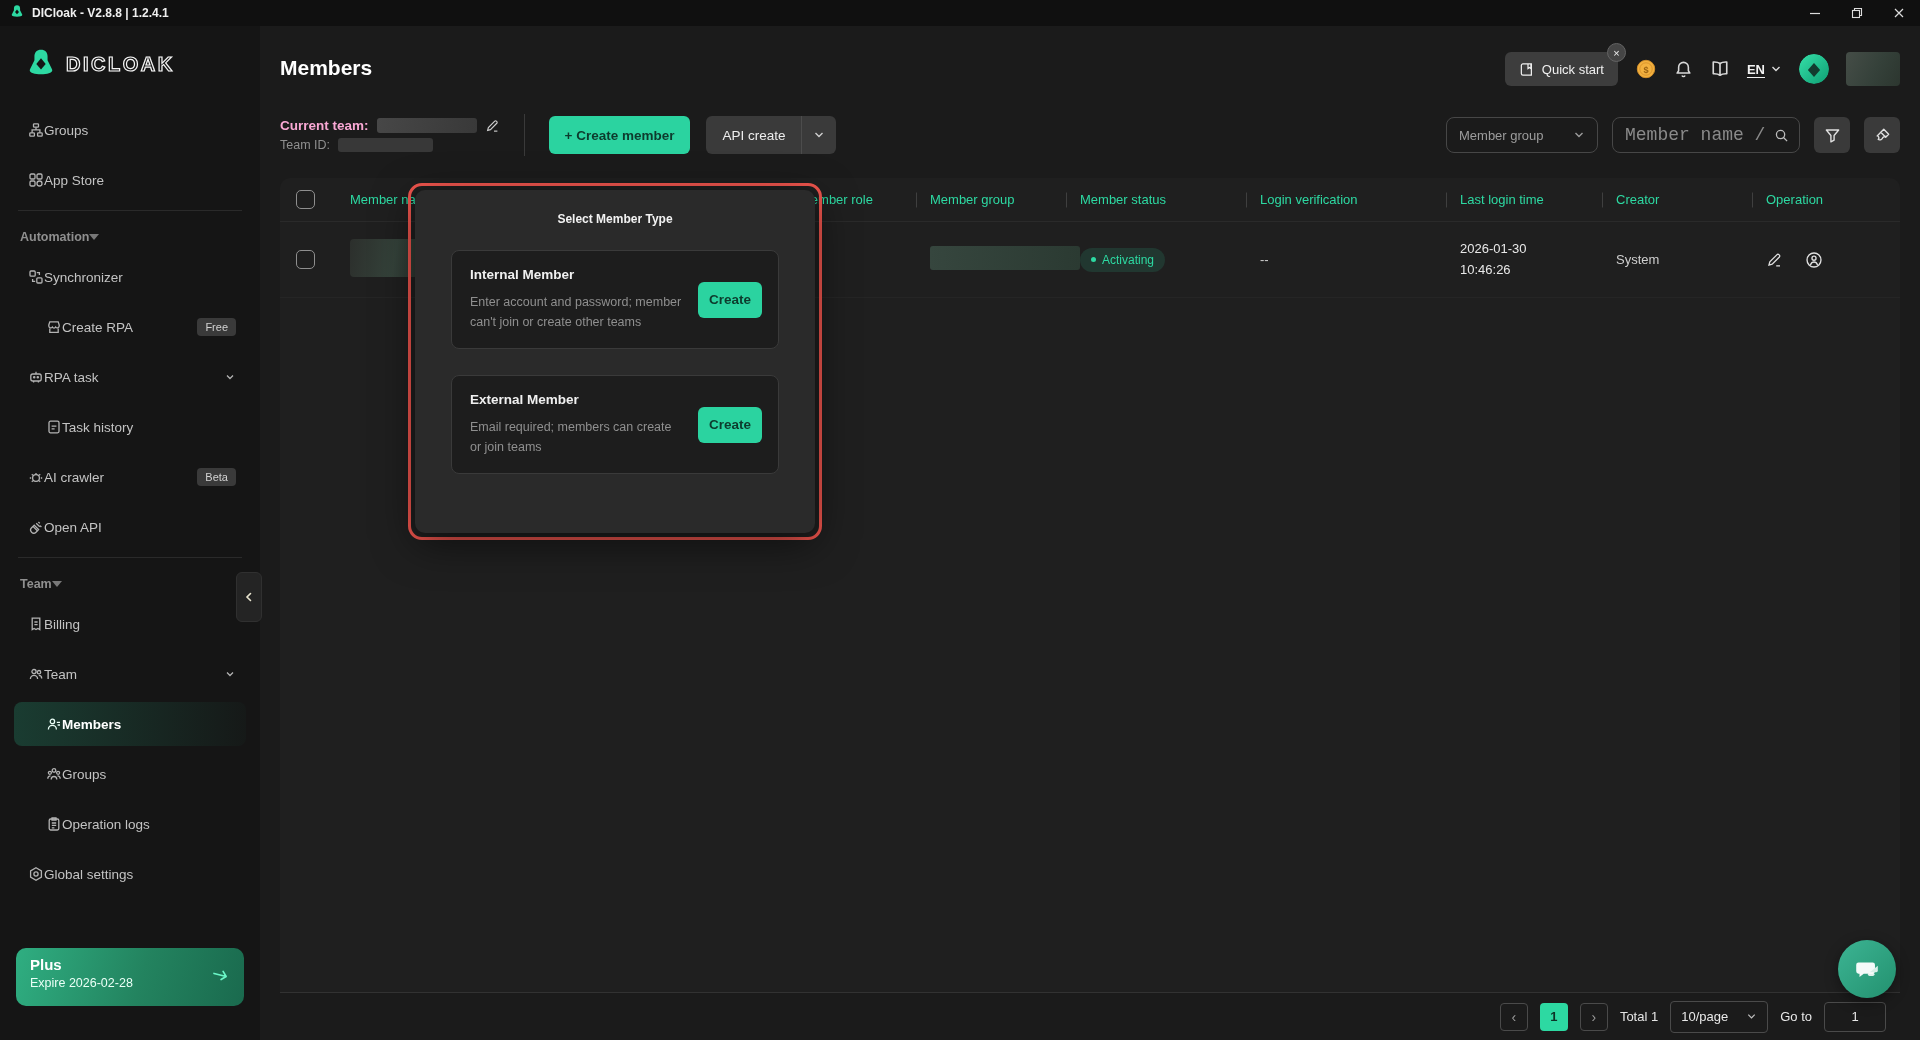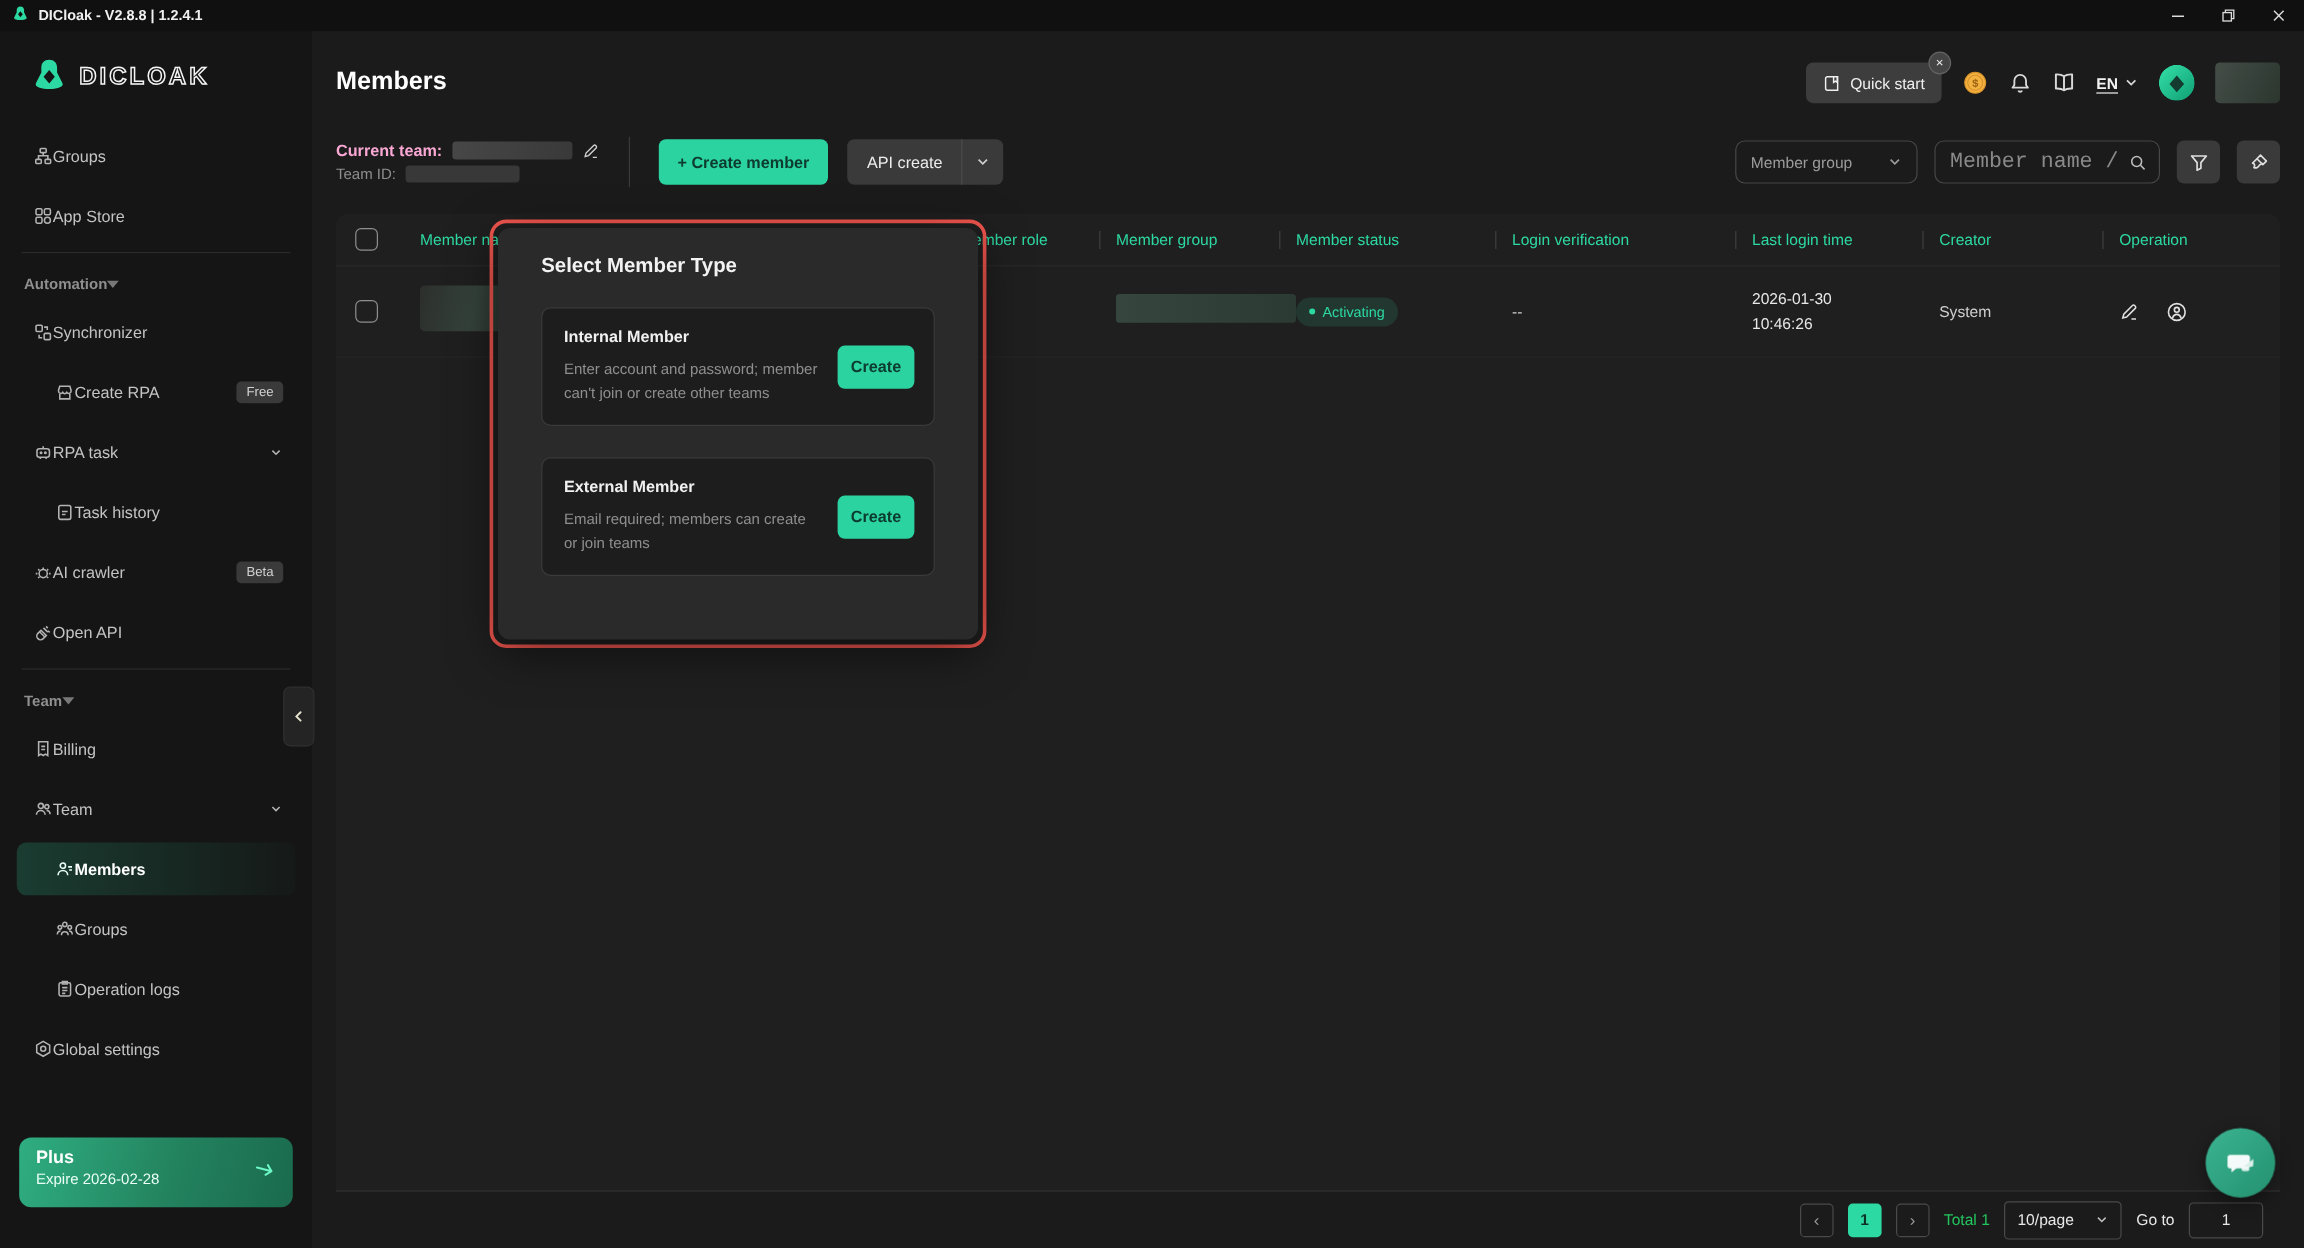--- a/index.html
+++ b/index.html
@@ -113,33 +113,33 @@
   .ops { display:flex; gap:22px; color:#e0e0e0; }
   .ops .ic { cursor:pointer; }
 
   
   .footer { height:48px; margin:0 20px; border-top:1px solid #323232; display:flex; align-items:center;
     justify-content:flex-end; gap:12px; padding-right:14px; font-size:13px; }
   .pg-btn { width:28px; height:28px; border:1px solid #4a4a4a; border-radius:4px; background:transparent;
     color:#9a9a9a; display:flex; align-items:center; justify-content:center; font-size:14px; cursor:pointer; }
   .pg-cur { width:28px; height:28px; border-radius:4px; background:#2dd9a2; color:#0d3327; font-weight:700;
     display:flex; align-items:center; justify-content:center; cursor:pointer; }
-  .pg-total { color:#22c55e; }
+  .pg-total { color:#e5e5e5; }
   .pg-size { width:98px; height:30px; border:1px solid #4a4a4a; border-radius:4px; display:flex;
     align-items:center; justify-content:space-between; padding:15px 10px; color:#e8e8e8; cursor:pointer; }
   .pg-goto-label { color:#e8e8e8; }
   .pg-input { width:62px; height:30px; border:1px solid #4a4a4a; border-radius:4px; background:transparent;
     color:#e8e8e8; text-align:center; font-size:13px; font-family:inherit; outline:none; }
 
   
   .modal-ring { position:fixed; left:408px; top:183px; width:414px; height:357px; border:3px solid #f2564e;
     border-radius:14px; padding:4px; z-index:50; }
   .modal { width:100%; height:100%; background:#2a2a2a; border-radius:10px; box-shadow:0 10px 40px rgba(0,0,0,.55);
     padding:22px 36px 0; }
-  .modal-title { font-size:17px; font-weight:600; color:#f2f2f2; margin-bottom:24px; }
+  .modal-title { text-align:center; font-size:12px; font-weight:600; color:#f2f2f2; margin-bottom:24px; }
   .type-card { position:relative; background:#1d1d1d; border:1px solid #3a3a3a; border-radius:8px;
     padding:16px 100px 16px 18px; cursor:pointer; }
   .type-card + .type-card { margin-top:26px; }
   .type-name { font-size:13.5px; font-weight:700; color:#f0f0f0; margin-bottom:10px; }
   .type-desc { font-size:12.5px; color:#8f8f8f; line-height:1.6; width:215px; }
   .btn-card-create { position:absolute; right:16px; top:50%; transform:translateY(-50%); width:64px; height:36px;
     background:#2bd3a0; border:none; border-radius:6px; color:#0d3b2d; font-size:13.5px; font-weight:600;
     cursor:pointer; font-family:inherit; }
 
   

